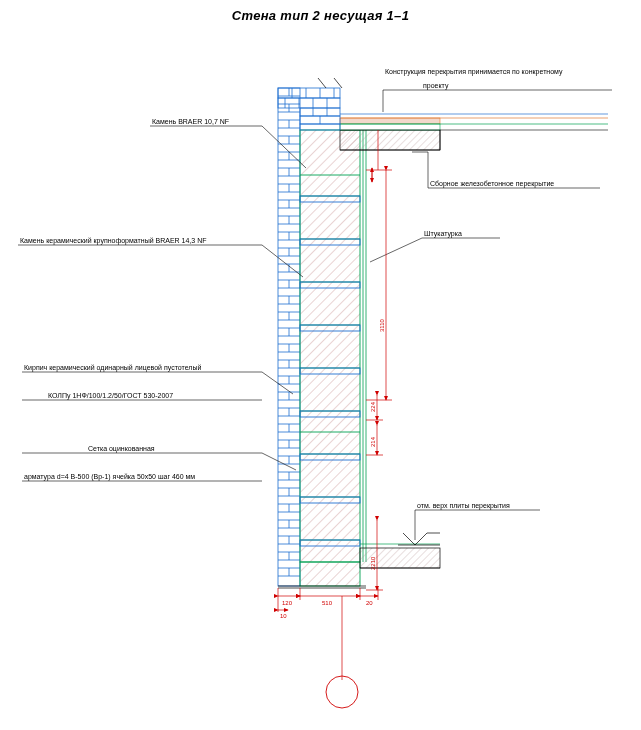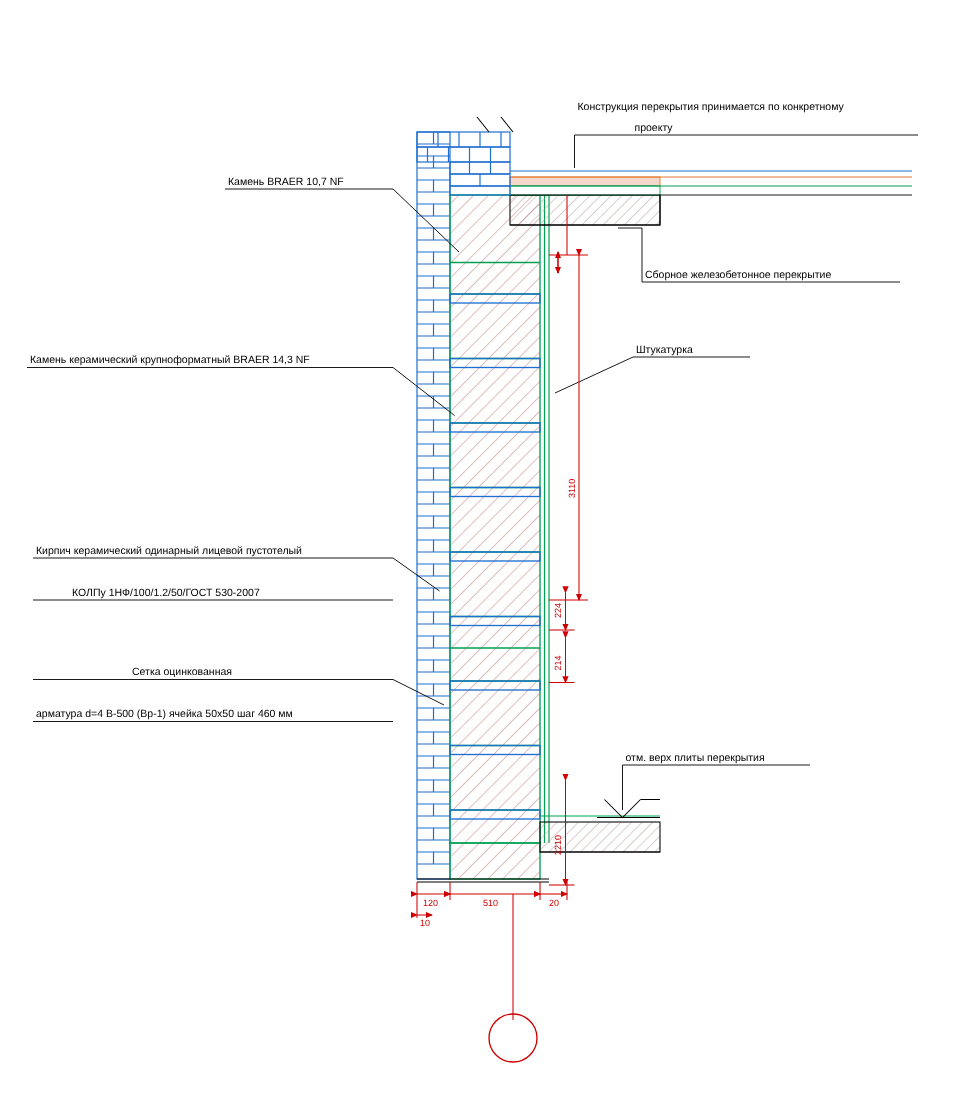--- a/index.html
+++ b/index.html
@@ -49,20 +49,21 @@
     left: 0;
     top: 0;
     overflow: visible;
   }
 </style>
 </head>
 <body>
 
 <div id="stage">
 
+  <div class="title">Стена тип 2 несущая 1–1</div>
 
   <svg id="gfx" width="641" height="730" viewBox="0 0 641 730">
     <defs>
       <pattern id="hatch45" width="7" height="7" patternTransform="rotate(45)" patternUnits="userSpaceOnUse">
         <line x1="0" y1="0" x2="0" y2="7" stroke="#c08080" stroke-width="0.7"></line>
       </pattern>
       <pattern id="hatch45b" width="5" height="5" patternTransform="rotate(45)" patternUnits="userSpaceOnUse">
         <line x1="0" y1="0" x2="0" y2="5" stroke="#b09090" stroke-width="0.6"></line>
       </pattern>
       <marker id="arrowRed" markerWidth="7" markerHeight="7" refX="6" refY="3" orient="auto">

